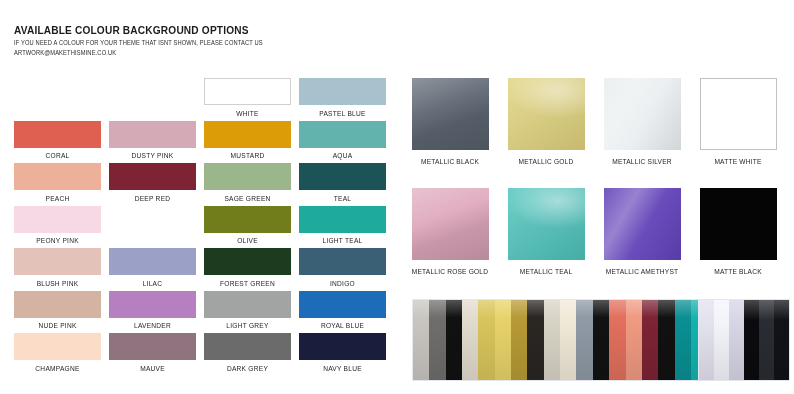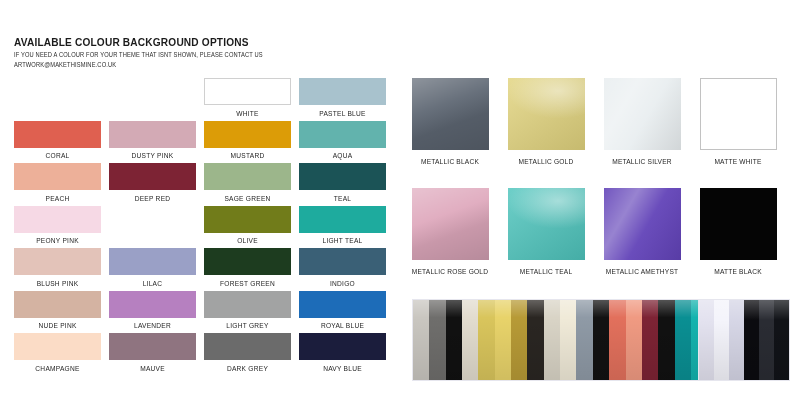--- a/index.html
+++ b/index.html
@@ -29,21 +29,21 @@
     letter-spacing:0.15px;
     color:#2b2b2b;
     text-transform:uppercase;
     transform:scaleX(0.9);
     transform-origin:left center;
     white-space:nowrap;
     margin-top:3px;
   }
 
   
-  #bg-panel { position:absolute; left:14px; top:36px; width:380px; }
+  #bg-panel { position:absolute; left:14px; top:24px; width:380px; }
   #bg-grid {
     position:absolute; left:14px; top:78px;
     width:382px;
   }
   .bg-row { display:flex; }
   .bg-cell {
     width:95px;
     padding-right:8px;
     height:42.5px;
     position:relative;

